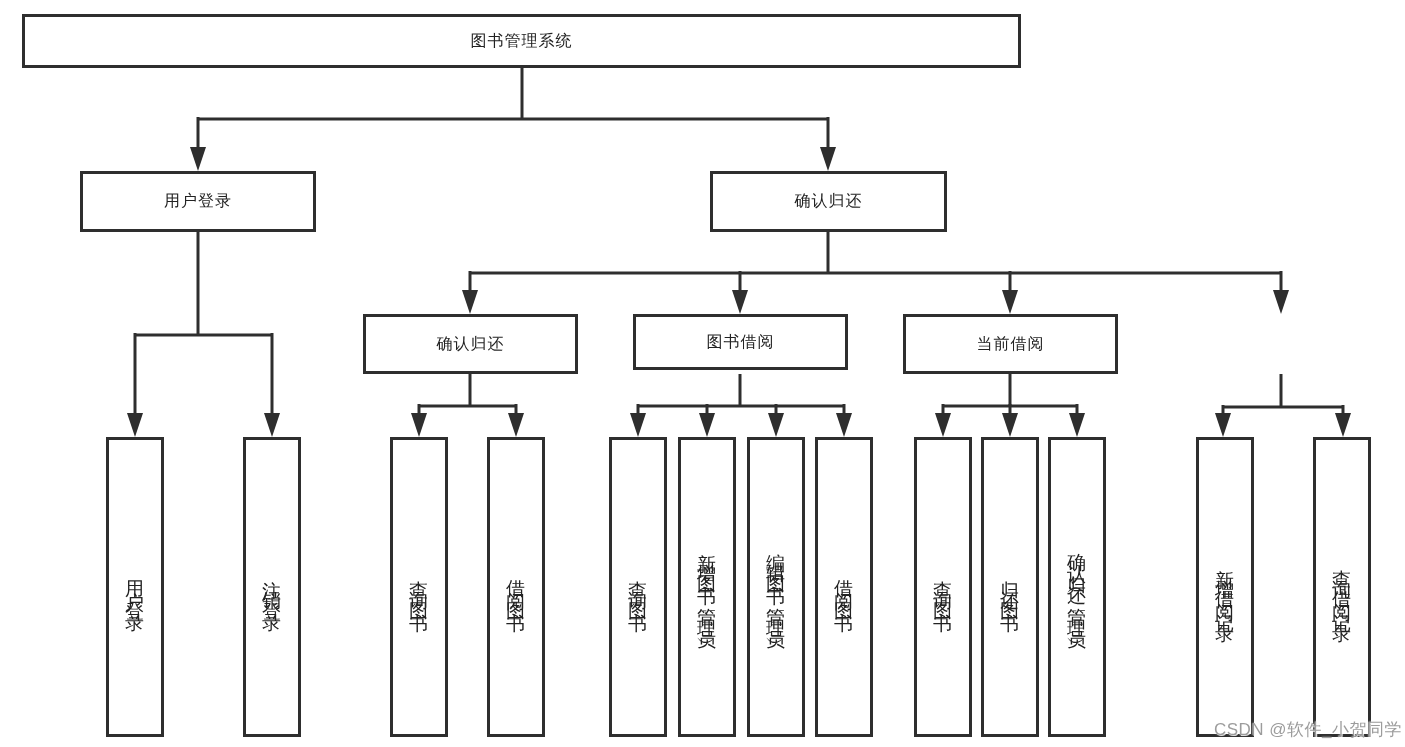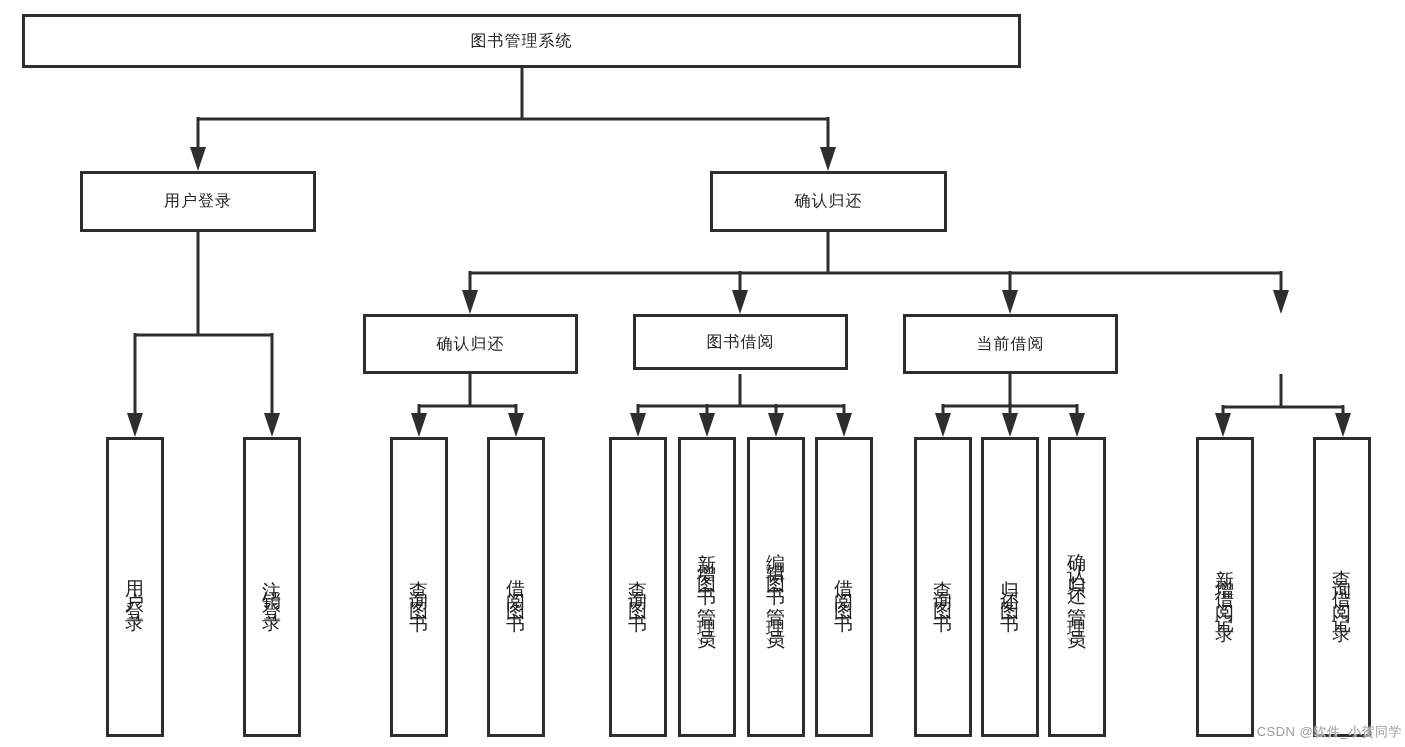--- a/index.html
+++ b/index.html
@@ -42,21 +42,21 @@
     font-size: 19px;
     letter-spacing: 11px;
     line-height: 1;
     white-space: nowrap;
   }
   .watermark {
     position: absolute;
     right: 3px;
     bottom: 6px;
     z-index: 5;
-    font-size: 13px;
+    font-size: 17px;
     letter-spacing: 0.5px;
     color: #9c9c9c;
     text-shadow: 0 0 2px #ffffff, 1px 1px 0 rgba(255,255,255,0.8);
     font-family: "Liberation Sans", "DejaVu Sans", sans-serif;
     white-space: nowrap;
   }
 </style>
 </head>
 <body>
 

